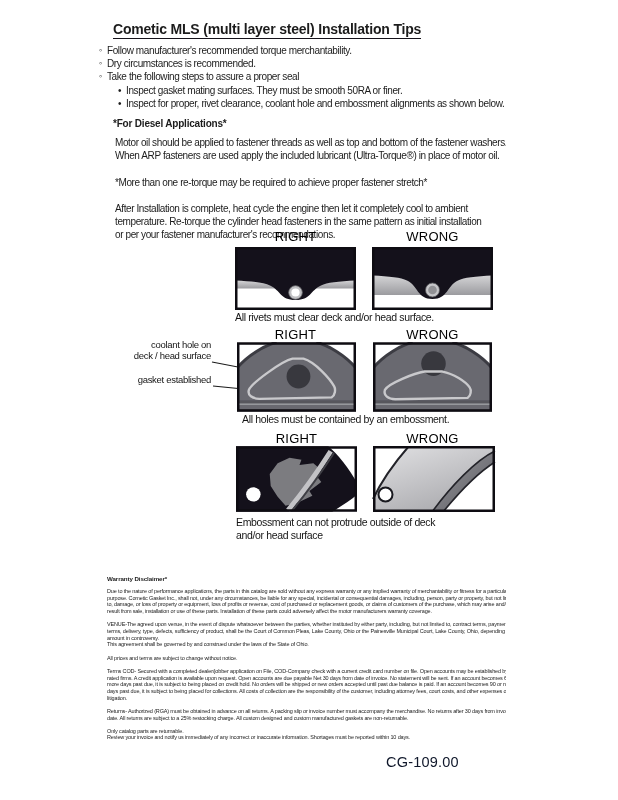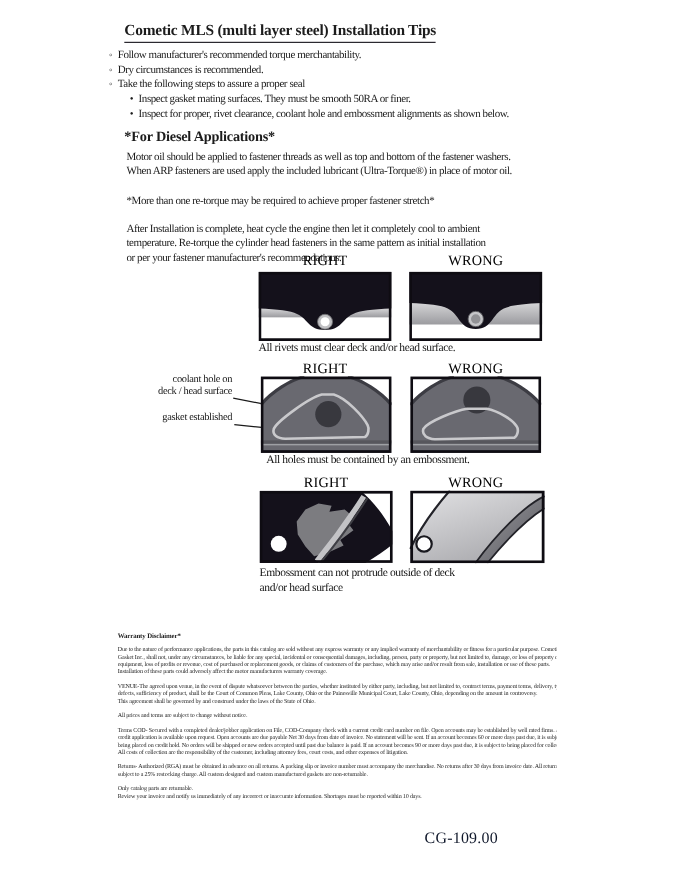--- a/index.html
+++ b/index.html
@@ -1,32 +1,32 @@
 <!DOCTYPE html>
 <html><head>
 <meta charset="utf-8">
 <style>
   html,body{margin:0;padding:0;background:#ffffff;}
   .page{
     position:relative;width:506px;height:800px;background:#ffffff;overflow:hidden;
-    font-family:Liberation Serif, serif;color:#1c1c1c;
+    font-family:Liberation Sans, sans-serif;color:#1c1c1c;
   }
   
   .title{
     position:absolute;left:113px;top:21px;
     font-size:14px;font-weight:bold;letter-spacing:-0.2px;
     border-bottom:1.6px solid #15121a;padding-bottom:1px;
   }
   .tips{position:absolute;left:99px;top:44px;font-size:10px;letter-spacing:-0.4px;}
   .tip{display:flex;line-height:13.2px;}
   .tip .mk{width:8px;font-size:9px;line-height:13.2px;}
   .tip.sub{margin-left:19px;}
   .tip.sub .mk{font-size:10px;}
   .diesel{position:absolute;left:113px;top:117px;width:420px;font-size:10px;line-height:13.2px;letter-spacing:-0.4px;}
-  .diesel h2{font-size:13px;margin:0 0 6px 0;letter-spacing:-0.2px;}
+  .diesel h2{font-size:10px;margin:0 0 6px 0;letter-spacing:-0.2px;}
   .diesel p{margin:0 0 13px 2px;white-space:pre-line;}
   
   .figlabel{position:absolute;width:121px;text-align:center;font-size:13px;letter-spacing:0.2px;color:#000000;}
   .figcap{position:absolute;font-size:10.5px;letter-spacing:-0.35px;color:#151515;white-space:pre-line;line-height:12.5px;}
   .figbox{position:absolute;display:block;}
   .annot{position:absolute;text-align:right;font-size:9.5px;line-height:10.8px;letter-spacing:-0.3px;white-space:pre-line;color:#151515;}
   
   .legal{position:absolute;left:107px;top:575px;width:414px;}
   .legal h3{font-size:6.2px;margin:0 0 6px 0;letter-spacing:-0.1px;}
   .legal p{font-size:5.5px;line-height:6.7px;letter-spacing:-0.15px;margin:0 0 6.5px 0;white-space:pre-line;}

